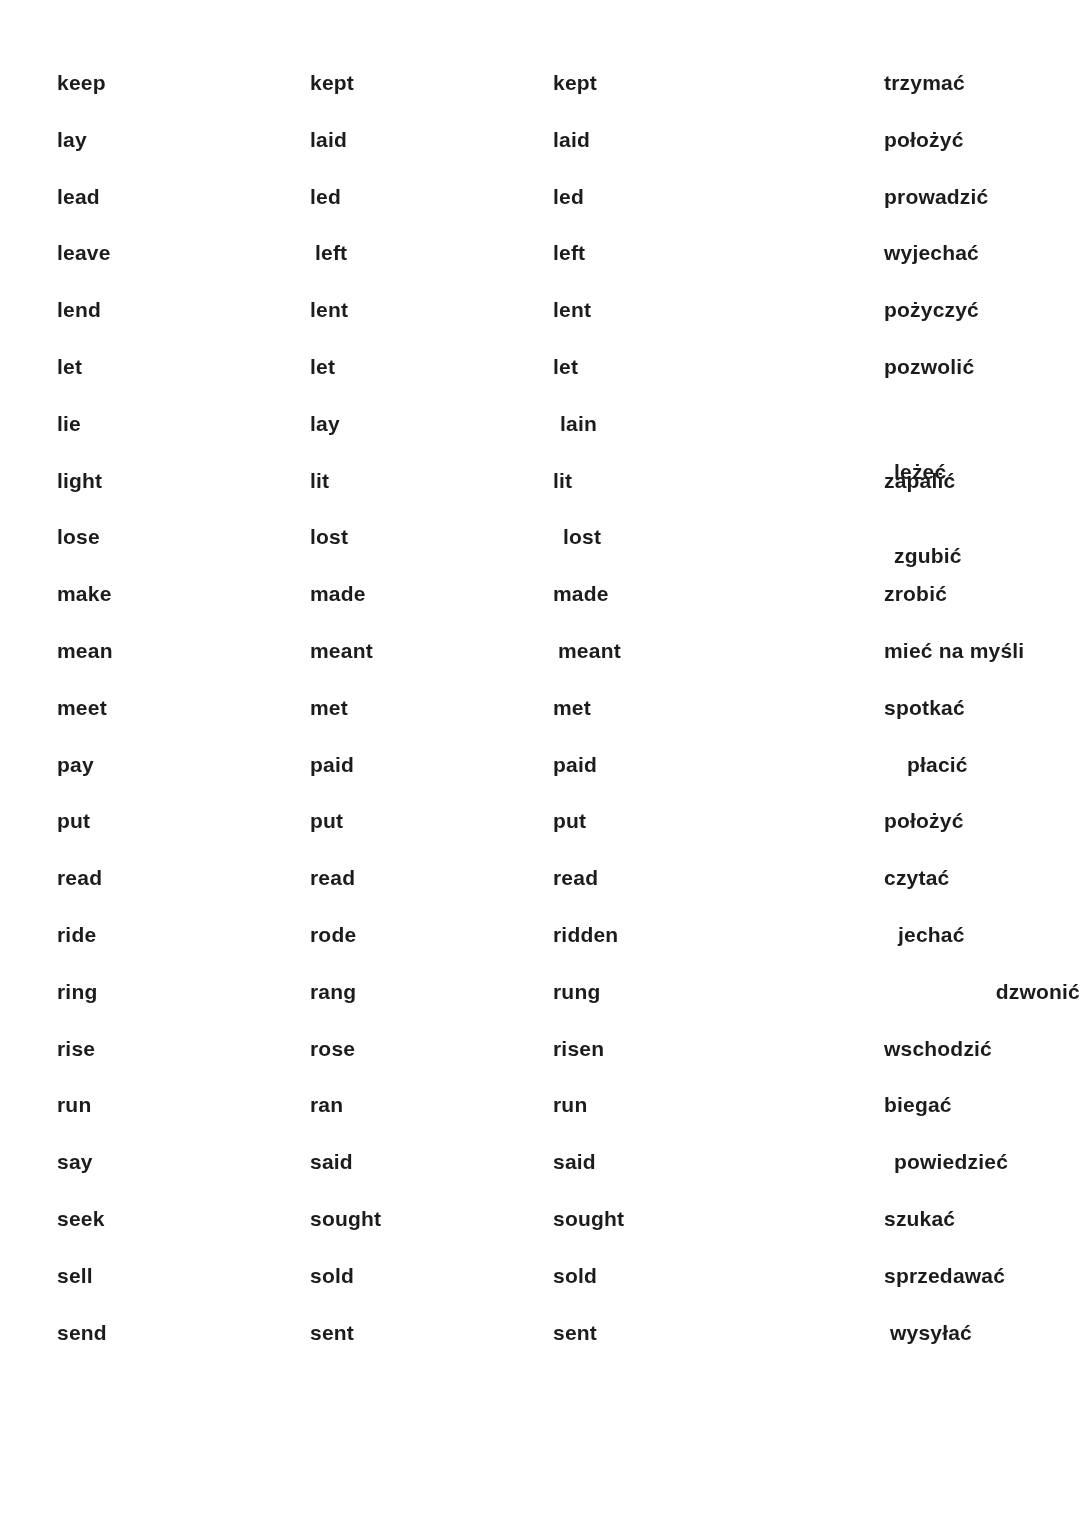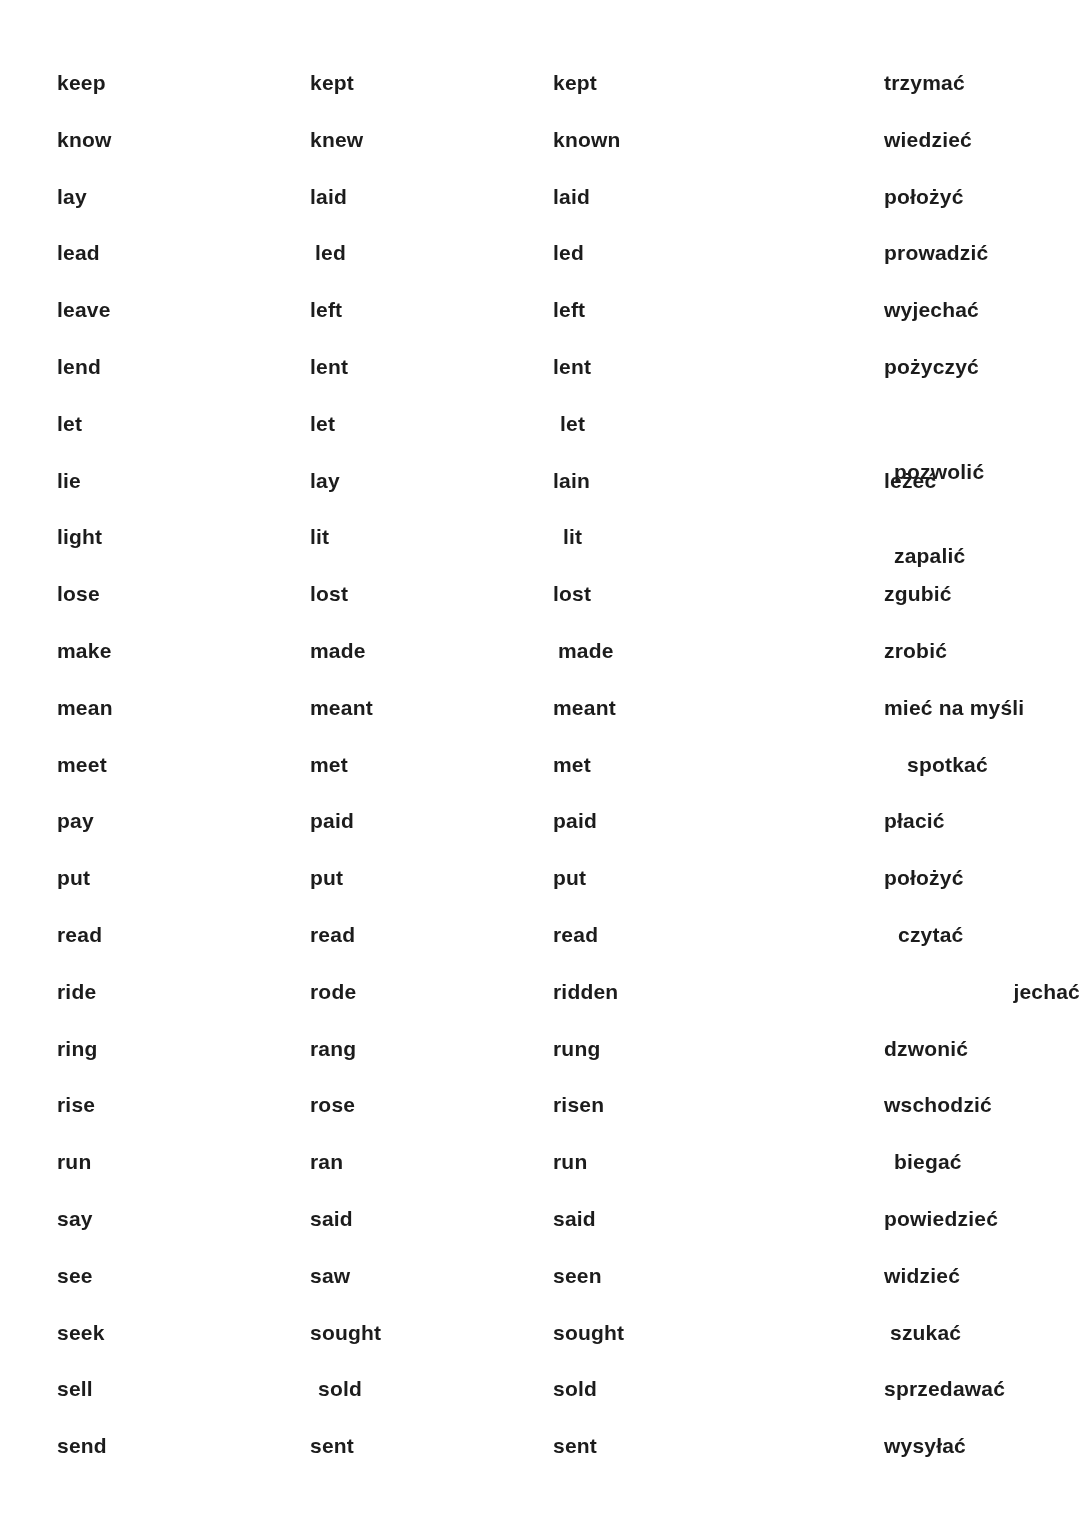--- a/index.html
+++ b/index.html
@@ -53,26 +53,20 @@
 </head>
 <body>
 
 <div class="sheet">
   <div>
       <div class="row">
         <div class="cell col-0">keep</div>
         <div class="cell col-1">kept</div>
         <div class="cell col-2">kept</div>
         <div class="cell col-3">trzymać</div>
-      </div>
-      <div class="row">
-        <div class="cell col-0">know</div>
-        <div class="cell col-1">knew</div>
-        <div class="cell col-2">known</div>
-        <div class="cell col-3">wiedzieć</div>
       </div>
       <div class="row">
         <div class="cell col-0">lay</div>
         <div class="cell col-1">laid</div>
         <div class="cell col-2">laid</div>
         <div class="cell col-3">położyć</div>
       </div>
       <div class="row">
         <div class="cell col-0">lead</div>
         <div class="cell col-1">led</div>
@@ -175,26 +169,20 @@
         <div class="cell col-2">run</div>
         <div class="cell col-3">biegać</div>
       </div>
       <div class="row">
         <div class="cell col-0">say</div>
         <div class="cell col-1">said</div>
         <div class="cell col-2">said</div>
         <div class="cell col-3">powiedzieć</div>
       </div>
       <div class="row">
-        <div class="cell col-0">see</div>
-        <div class="cell col-1">saw</div>
-        <div class="cell col-2">seen</div>
-        <div class="cell col-3">widzieć</div>
-      </div>
-      <div class="row">
         <div class="cell col-0">seek</div>
         <div class="cell col-1">sought</div>
         <div class="cell col-2">sought</div>
         <div class="cell col-3">szukać</div>
       </div>
       <div class="row">
         <div class="cell col-0">sell</div>
         <div class="cell col-1">sold</div>
         <div class="cell col-2">sold</div>
         <div class="cell col-3">sprzedawać</div>

